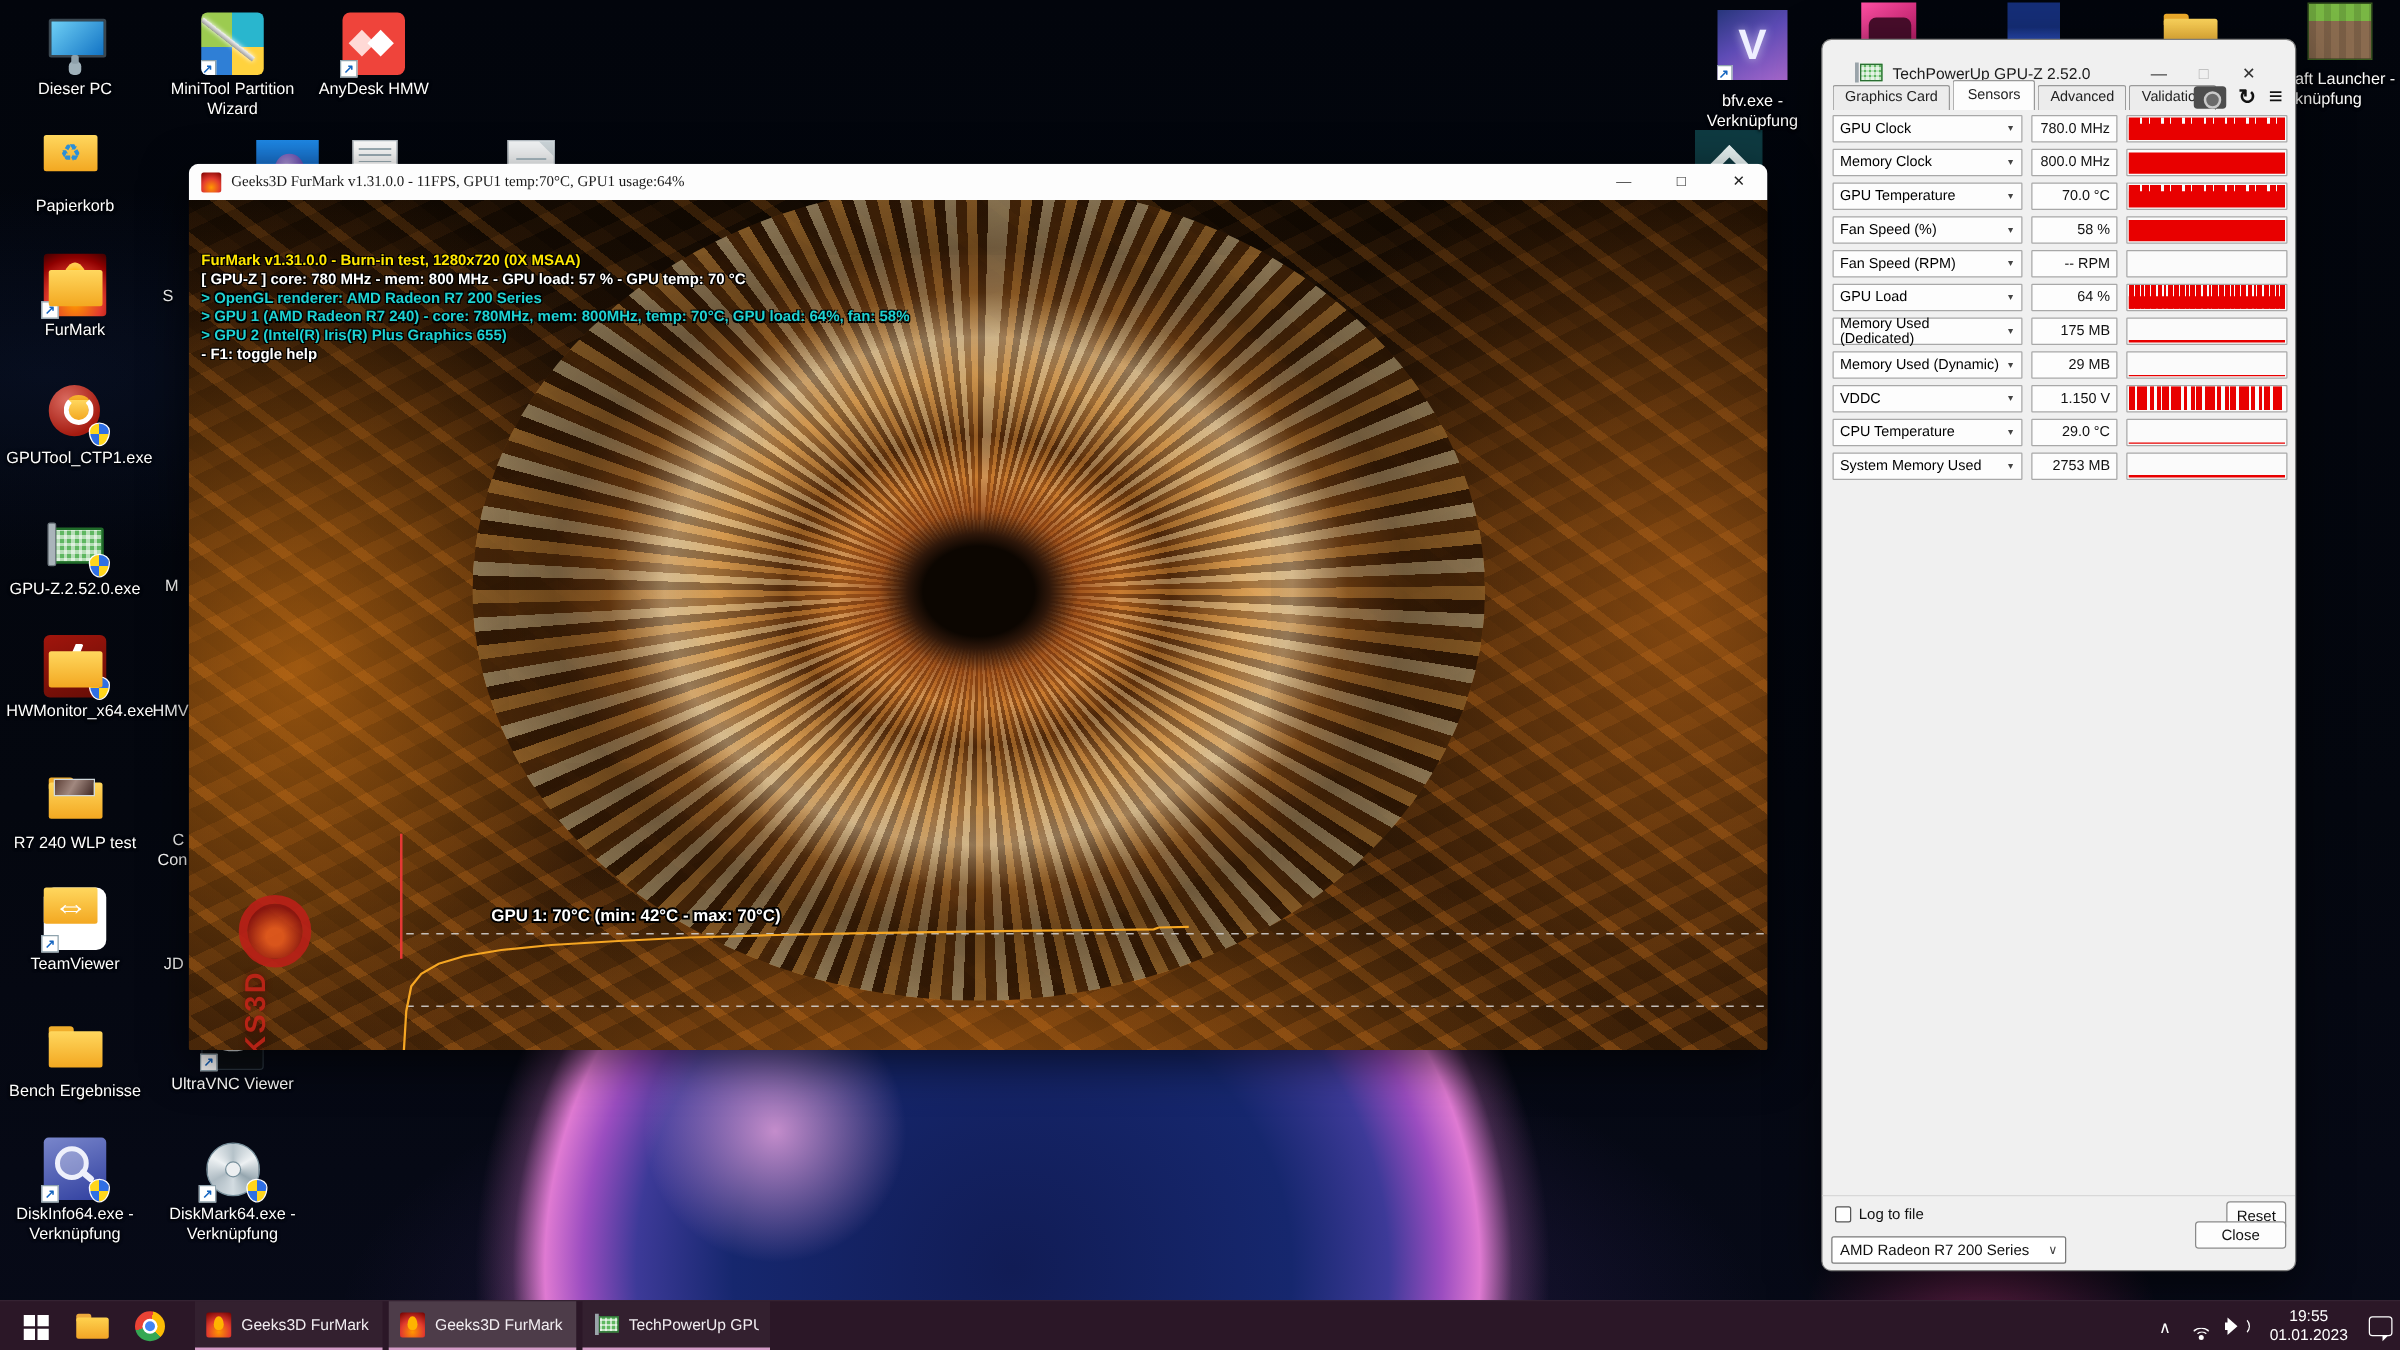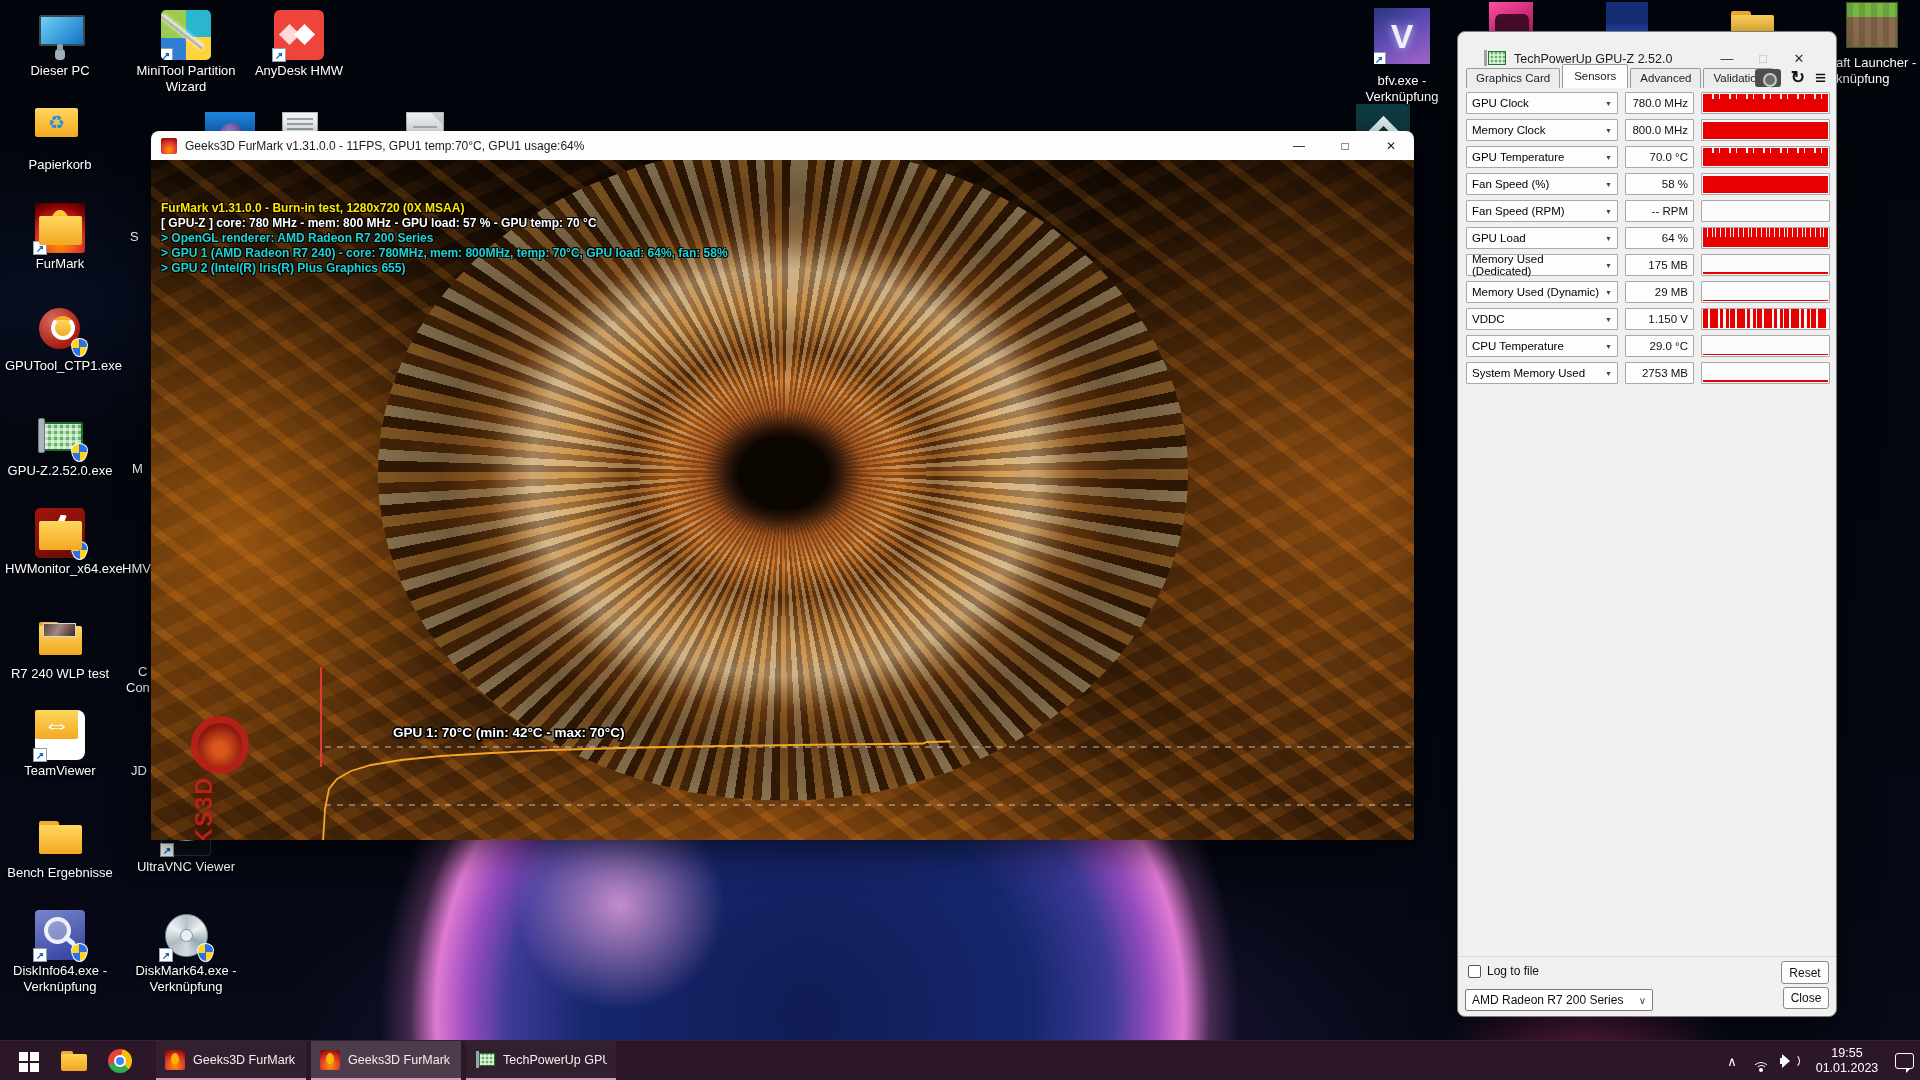--- a/index.html
+++ b/index.html
@@ -127,21 +127,21 @@
   .sc{display:none;position:absolute;left:-2px;bottom:-2px;width:14px;height:14px;background:#fff;
     border:1px solid #8fa3ad;align-items:center;justify-content:center}
   .sc::before{content:"↗";font-size:10px;color:#1565c0;font-weight:bold}
   .ia.gputool .sh,.ia.gpuz-card .sh,.ia.hwmonitor .sh,.ia.diskinfo .sh,.ia.diskmark .sh{display:block}
   .ia.furmark .sc,.ia.minitool .sc,.ia.teamviewer .sc,.ia.diskinfo .sc,.ia.diskmark .sc,
   .ia.anydesk .sc,.ia.ultravnc .sc,.ia.bfv .sc{display:flex}
 
   
   #furmark-win { position:absolute; left:151px; top:131px; width:1263px; height:709px; z-index:20;
     border-radius:8px 8px 2px 2px; box-shadow:0 10px 36px rgba(0,0,0,.6); overflow:hidden; }
-  .fm-titlebar { height:29px; background:#fdfdfd; display:flex; align-items:center; padding-left:10px; }
+  .fm-titlebar { height:29px; background:#fdfdfd; display:flex; align-items:center; padding-left:10px;font-family:Liberation Serif, serif; }
   .fm-ico{width:16px;height:16px;border-radius:2px;margin-right:8px;
     background:radial-gradient(circle at 50% 75%,#ff9800 0%,#e23b2e 50%,#7d0000 100%)}
   .fm-title{font-size:12px;color:#1b1b1b;white-space:nowrap}
   .fm-btns{margin-left:auto;display:flex;height:100%}
   .fm-btn{width:46px;height:100%;display:flex;align-items:center;justify-content:center;font-size:12px;color:#222}
   .fm-render{position:relative;width:100%;height:680px;background-color:#2a1603;overflow:hidden;
     background-image:
       radial-gradient(ellipse 430px 520px at 7% 55%, rgba(236,132,22,.55), rgba(120,60,10,.15) 60%, transparent 76%),
       radial-gradient(ellipse 450px 540px at 95% 48%, rgba(224,122,26,.5), rgba(120,60,10,.15) 60%, transparent 76%),
       radial-gradient(ellipse 760px 280px at 50% 102%, rgba(205,112,22,.5), transparent 70%),
@@ -210,21 +210,21 @@
     #fbfbfb 15px 17px,#e80000 17px 20px,#fbfbfb 20px 23px,#e80000 23px 26px,#fbfbfb 26px 27px)}
   .gfill.thin{height:9%}
   .gfill.hairline{height:4%}
   .gfill.empty{height:0}
   .gz-bottom{position:absolute;left:0;right:0;bottom:0;height:60px;border-top:1px solid #d8d8d8}
   .gz-logrow{position:absolute;left:10px;top:7px;display:flex;align-items:center}
   .gz-check{width:13px;height:13px;background:#fff;border:1px solid #555;border-radius:2px;margin-right:6px}
   .gz-btn{position:absolute;background:#fdfdfd;border:1px solid #8a8a8a;border-radius:3px;font-size:12px;
     display:flex;align-items:center;justify-content:center;color:#111}
   #btn-reset{right:7px;top:4px;width:48px;height:23px}
-  #btn-close{right:7px;bottom:7px;width:46px;height:22px}
+  #btn-close{right:7px;bottom:17px;width:73px;height:22px}
   .gz-combo{position:absolute;left:7px;bottom:5px;width:188px;height:22px;background:#fff;border:1px solid #7a7a7a;
     border-radius:2px;display:flex;align-items:center;padding:0 6px;font-size:12px}
   .gz-combo .chev{margin-left:auto;font-size:10px;color:#444}
 
   
   #taskbar{position:absolute;left:0;bottom:0;width:1920px;height:40px;background:#2b1727;z-index:50;
     border-top:1px solid rgba(255,255,255,.05)}
   .tb-item{position:absolute;top:0;height:40px;display:flex;align-items:center;justify-content:center}
   #tb-start{left:8px;width:40px}
   .win-logo{position:relative;width:9px;height:9px;background:#fff;
@@ -436,20 +436,21 @@
 
 
         <div class="ovl white">[ GPU-Z ] core: 780 MHz - mem: 800 MHz - GPU load: 57 % - GPU temp: 70 °C</div>
 
         <div class="ovl cyan">&gt; OpenGL renderer: AMD Radeon R7 200 Series</div>
 
         <div class="ovl cyan">&gt; GPU 1 (AMD Radeon R7 240) - core: 780MHz, mem: 800MHz, temp: 70°C, GPU load: 64%, fan: 58%</div>
 
         <div class="ovl cyan">&gt; GPU 2 (Intel(R) Iris(R) Plus Graphics 655)</div>
 
+        <div class="ovl white">- F1: toggle help</div>
 
     </div>
 
     <div class="fm-mark">
       <div class="ring"></div>
       <div class="wordmark">GEEKS3D</div>
     </div>
 
     <svg class="fm-graph" width="1105" height="190" viewBox="0 0 1105 190">
       <line x1="10" y1="8" x2="10" y2="108" stroke="#e53935" stroke-width="2"></line>

